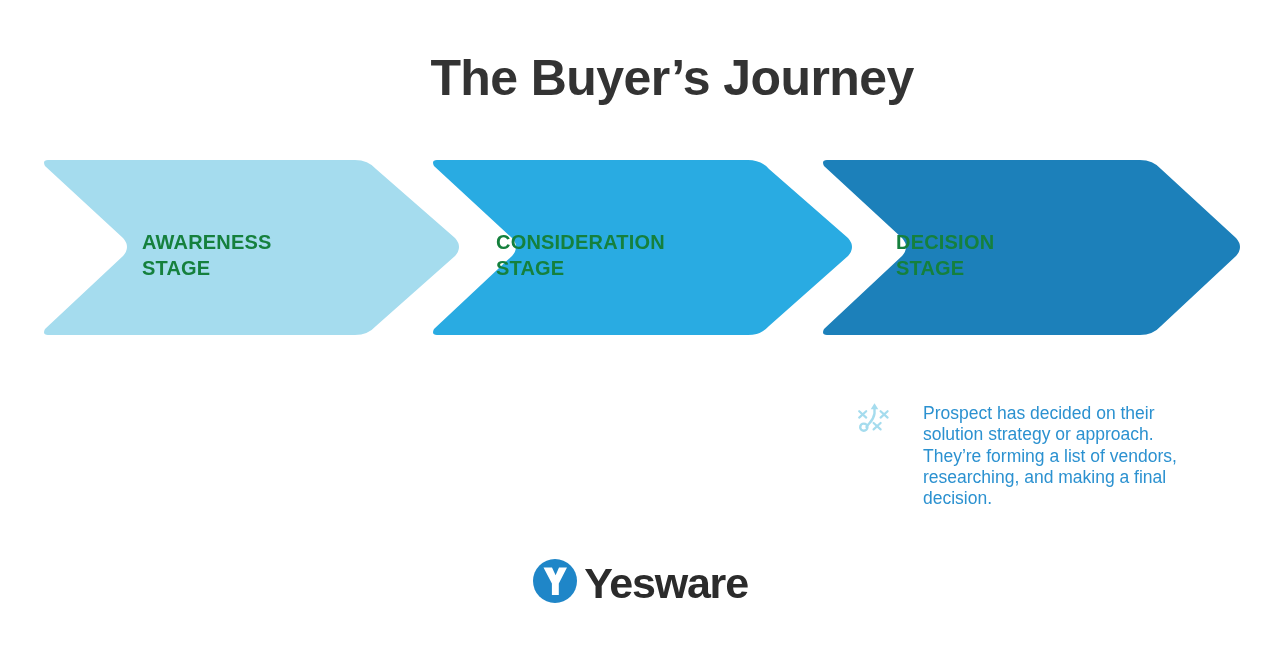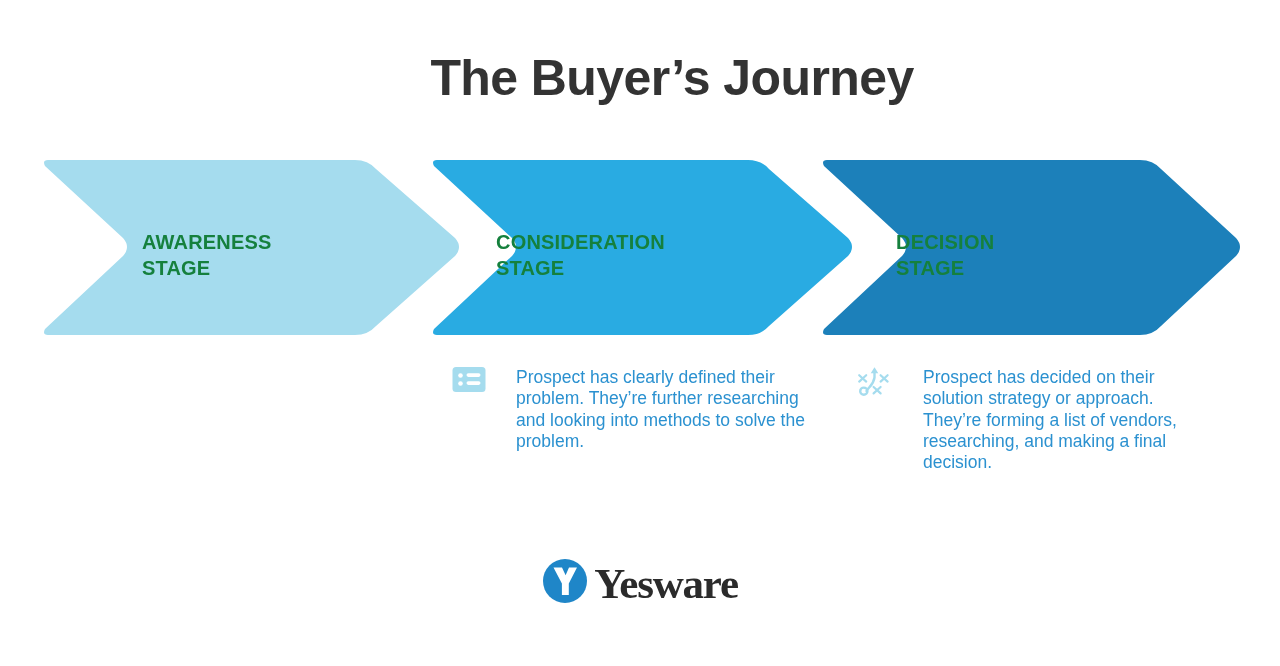--- a/index.html
+++ b/index.html
@@ -64,21 +64,21 @@
     height: 150px;
   }
   .desc-col {
     position: absolute;
     top: 0;
     display: flex;
     align-items: flex-start;
   }
   .desc-col.c1 { left: 76px;  width: 330px; }
   .desc-col.c2 { left: 452px; width: 360px; }
-  .desc-col.c3 { left: 855px; width: 350px; }
+  .desc-col.c3 { left: 855px; width: 350px; margin-top: 36px; }
 
   .desc-icon {
     width: 46px;
     min-width: 46px;
     height: 46px;
     margin-top: 2px;
     display: flex;
     align-items: flex-start;
     justify-content: flex-start;
   }
@@ -94,21 +94,20 @@
 
   
   .logo {
     position: absolute;
     top: 558px;
     left: 0;
     width: 1280px;
     display: flex;
     align-items: center;
     justify-content: center;
-    font-family: Liberation Serif, serif;
   }
   .logo-mark { margin-right: 6px; display: block; }
   .logo-word {
     font-size: 43px;
     font-weight: bold;
     color: #2b2b2b;
     letter-spacing: -1.2px;
     line-height: 1;
   }
 </style>
@@ -131,32 +130,20 @@
 <div class="stage-label s1">AWARENESS
 STAGE</div>
 <div class="stage-label s2">CONSIDERATION
 STAGE</div>
 <div class="stage-label s3">DECISION
 STAGE</div>
 
 <div class="desc-row">
 
 
-  <div class="desc-col c2">
-    <div class="desc-icon">
-      <svg width="34" height="30" viewBox="0 0 34 30" xmlns="http://www.w3.org/2000/svg">
-        <rect x="0.5" y="2" width="33" height="25" rx="3.5" fill="#a5dcee"></rect>
-        <circle cx="8.5" cy="10.5" r="2.3" fill="#ffffff"></circle>
-        <circle cx="8.5" cy="18.5" r="2.3" fill="#ffffff"></circle>
-        <rect x="14.5" y="8.3" width="14" height="3.6" rx="1.8" fill="#ffffff"></rect>
-        <rect x="14.5" y="16.3" width="14" height="3.6" rx="1.8" fill="#ffffff"></rect>
-      </svg>
-    </div>
-    <div class="desc-text">Prospect has clearly defined their problem. They’re further researching and looking into methods to solve the problem.</div>
-  </div>
 
   <div class="desc-col c3">
     <div class="desc-icon">
       <svg width="36" height="34" viewBox="0 0 36 34" xmlns="http://www.w3.org/2000/svg">
 
         <path d="M 11.5 26 C 13.5 22 18.5 20 19.5 12.5 L 19.5 6.5" fill="none" stroke="#a5dcee" stroke-width="2.4" stroke-linecap="round"></path>
         <path d="M 19.5 2.2 L 23.3 8.2 L 15.7 8.2 Z" fill="#a5dcee"></path>
 
         <circle cx="8.8" cy="26.2" r="3.6" fill="none" stroke="#a5dcee" stroke-width="2.4"></circle>
 

